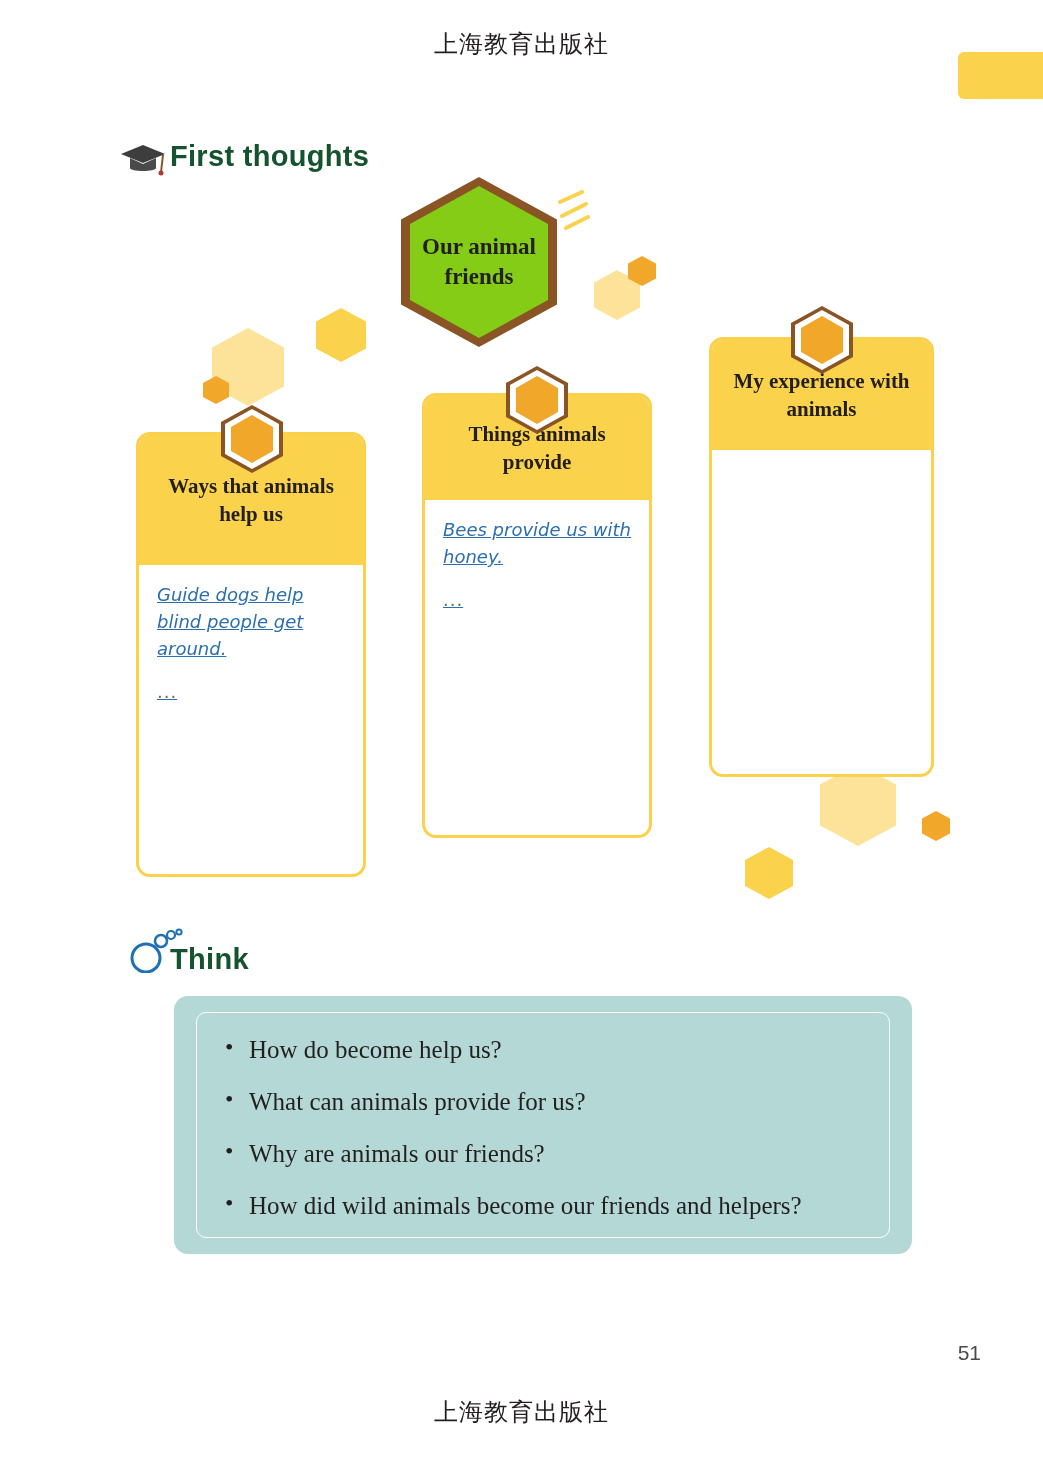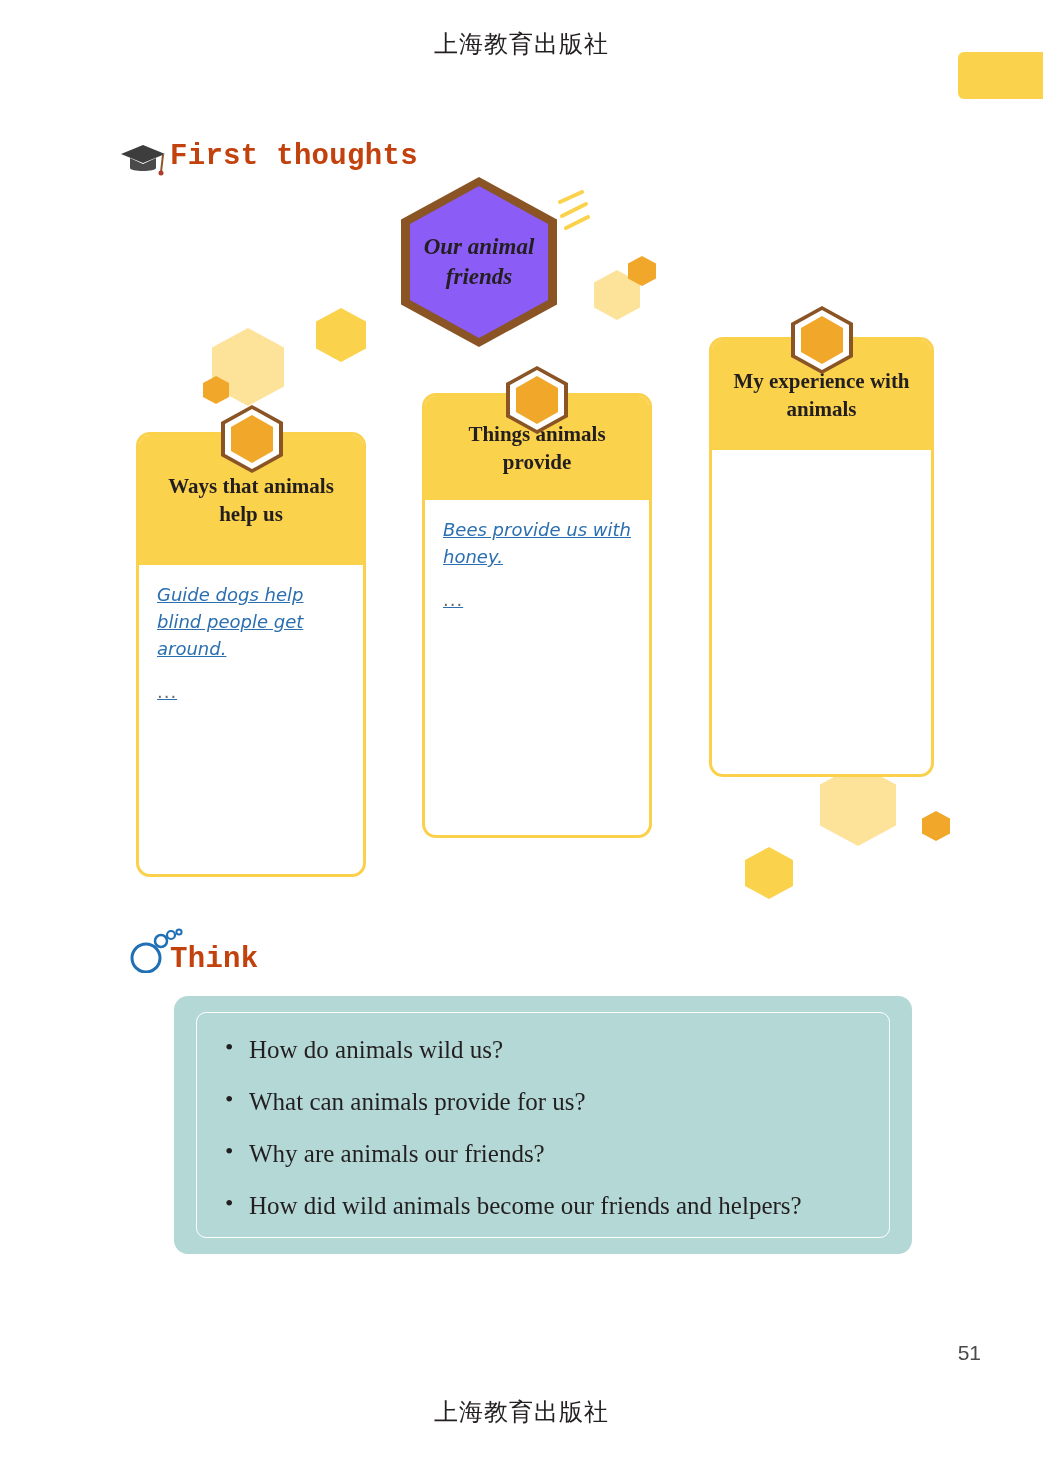--- a/index.html
+++ b/index.html
@@ -52,23 +52,23 @@
     left: 958px;
     width: 85px;
     height: 47px;
     background: #fbd24c;
     border-radius: 6px 0 0 6px;
   }
 
   
   .section-title {
     position: absolute;
-    font-family: Liberation Mono, monospace;
+    font-family: Liberation Sans, sans-serif;
     font-weight: bold;
-    color: #c2410c;
+    color: #14532d;
     font-size: 29px;
     letter-spacing: 0.3px;
   }
   #first-thoughts-title { top: 140px; left: 170px; }
   #think-title { top: 943px; left: 170px; }
 
   .cap-icon {
     position: absolute;
     top: 141px;
     left: 120px;
@@ -99,26 +99,25 @@
   }
   .main-hex-outer {
     position: absolute;
     inset: 0;
     background: #8a5424;
     clip-path: polygon(50% 0%, 100% 25%, 100% 75%, 50% 100%, 0% 75%, 0% 25%);
   }
   .main-hex-inner {
     position: absolute;
     top: 9px; left: 9px; right: 9px; bottom: 9px;
-    background: #8b5cf6;
+    background: #84cc16;
     clip-path: polygon(50% 0%, 100% 25%, 100% 75%, 50% 100%, 0% 75%, 0% 25%);
     display: flex;
     align-items: center;
     justify-content: flex-end;
-    font-style: italic;
   }
   .main-hex-label {
     font-family: "Liberation Serif", serif;
     font-weight: bold;
     font-size: 23px;
     color: #231f20;
     text-align: center;
     line-height: 1.32;
   }
   .sparks {
@@ -331,21 +330,21 @@
     <circle cx="33" cy="16" r="6" fill="none" stroke="#1f6fb5" stroke-width="2.5"></circle>
     <circle cx="43" cy="10" r="4" fill="none" stroke="#1f6fb5" stroke-width="2.2"></circle>
     <circle cx="51" cy="7" r="2.6" fill="none" stroke="#1f6fb5" stroke-width="2"></circle>
   </svg>
 </div>
 <div class="section-title" id="think-title">Think</div>
 
 <div class="think-box">
   <div class="think-inner">
     <ul class="think-list">
-      <li>How do animals wild us?</li>
+      <li>How do become help us?</li>
       <li>What can animals provide for us?</li>
       <li>Why are animals our friends?</li>
       <li>How did wild animals become our friends and helpers?</li>
     </ul>
   </div>
 </div>
 
 <div class="page-number">51</div>
 <div class="publisher-bottom">上海教育出版社</div>
 

